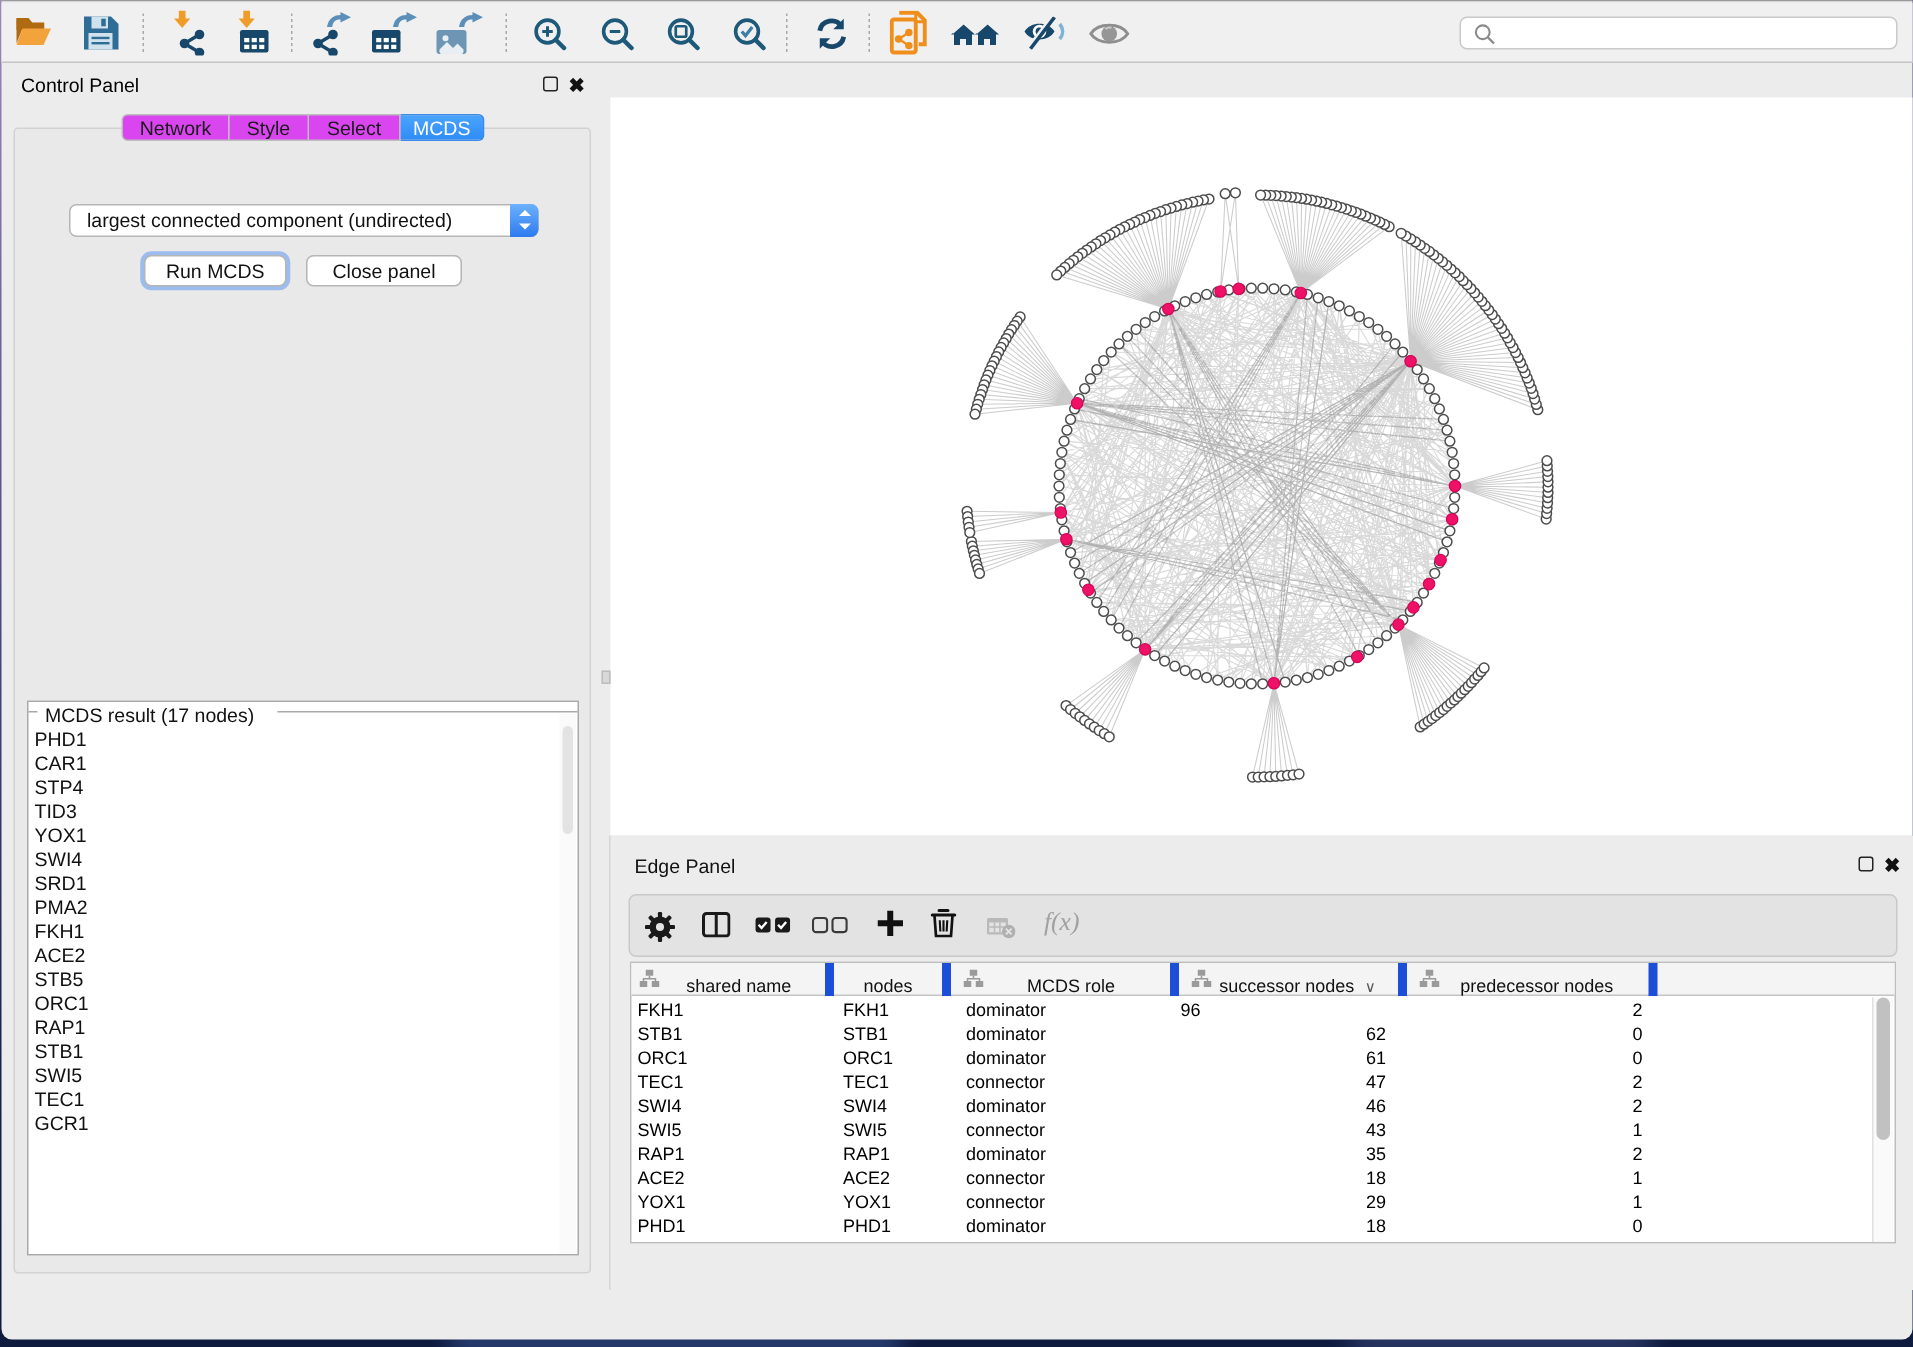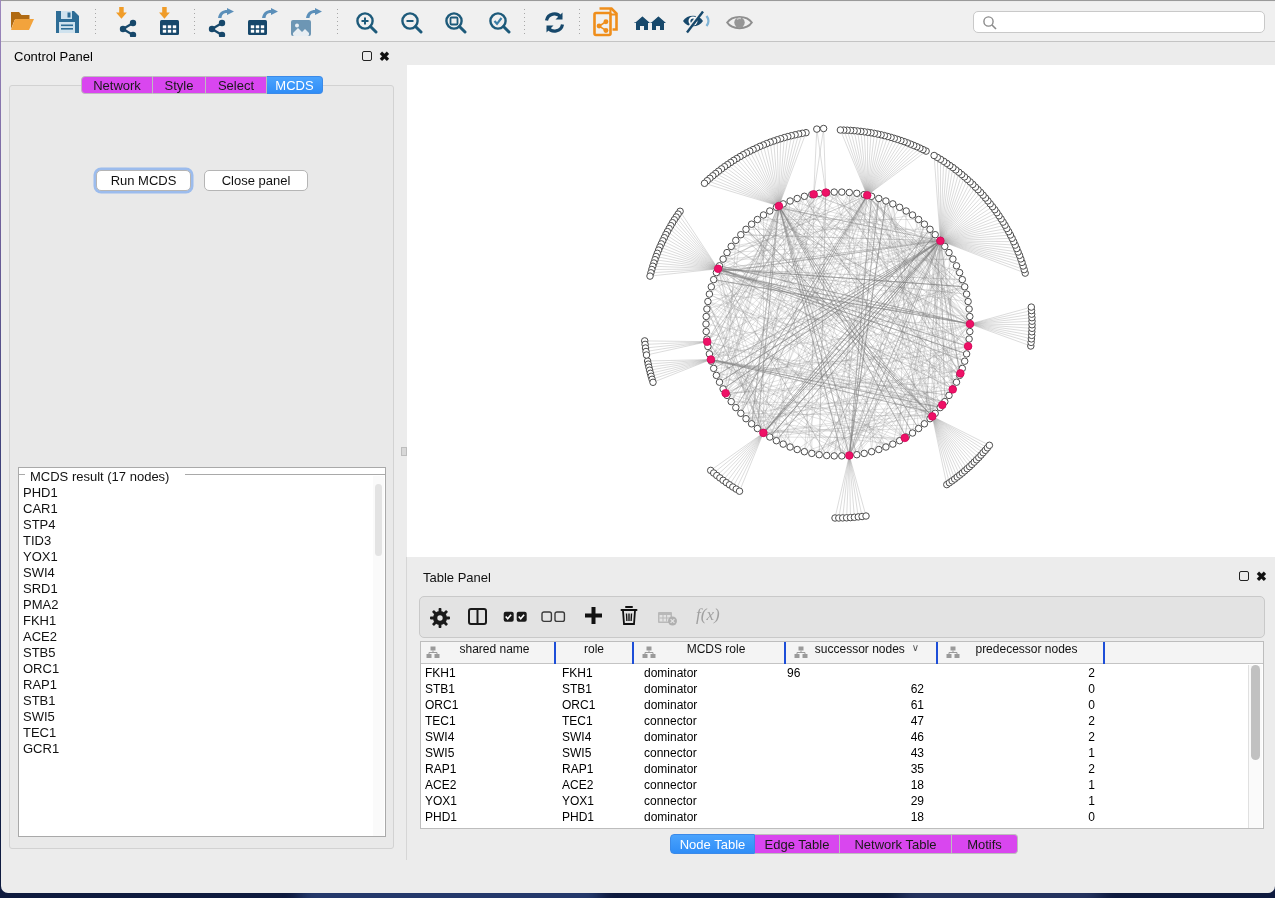--- a/index.html
+++ b/index.html
@@ -41,21 +41,21 @@
 #nwtitle{position:absolute;left:0;top:0;width:100%;height:22px;background:linear-gradient(#f0f0f0,#dcdcdc);border-bottom:1px solid #bdbdbd;border-left:1px solid #cfcfcf}
 #nwtitle .t{position:absolute;left:400px;top:3.5px;width:200px;text-align:center;font-size:13px;color:#2b2b2b}
 .tl{position:absolute;top:6.5px;width:9px;height:9px;border-radius:50%}
 #canvas{position:absolute;left:1px;top:22px;width:868px;height:492px;background:#fff}
 
 #tp{position:absolute;left:405px;top:556px;width:870px;height:303px;background:#ececec;border-left:1px solid #d6d6d6}
 #tp .title{position:absolute;left:16px;top:13px;font-size:13px;color:#111}
 #tptb{position:absolute;left:12px;top:39px;width:846px;height:42px;background:#e3e3e3;border:1px solid #c9c9c9;border-radius:5px}
 #tbl{position:absolute;left:13px;top:84px;width:844px;height:188px;background:#fff;border:1px solid #bdbdbd}
 #thead{position:absolute;left:0;top:0;width:842px;height:22px;background:#f4f4f4;border-bottom:1px solid #c4c4c4;font-size:12px;color:#111}
-.hcell{position:absolute;top:0;height:22px;border-right:2px solid #1d4ed8;display:flex;align-items:flex-start;justify-content:center}
+.hcell{position:absolute;top:0;height:22px;border-right:6px solid #1d4ed8;display:flex;align-items:flex-end;justify-content:center}
 .tcell{position:absolute;font-size:12px;color:#000;height:16px;line-height:16px}
 #tsb{position:absolute;right:1px;top:23px;width:14px;height:163px;background:#fafafa;border-left:1px solid #e0e0e0}
 #tsb .th{position:absolute;left:2px;top:0;width:9px;height:95px;background:#c1c1c1;border-radius:4.5px}
 
 #sb{position:absolute;left:0;top:859px;width:100%;height:34px;background:#efefef;border-top:1px solid #bdbdbd;border-radius:0 0 7px 7px}
 #hamb{position:absolute;left:11px;top:7px;width:27px;height:21px;background:#fdfdfd;border:1px solid #b4b4b4;border-radius:2px}
 #mem{position:absolute;right:11px;top:6px;width:74px;height:22px;background:#fdfdfd;border:1px solid #ababab;display:flex;align-items:center;font-size:11px;color:#111}
 #mem .dot{width:11px;height:11px;border-radius:50%;background:#1b9c35;margin:0 5px 0 9px}
 </style></head><body>
 <div id="wall">
@@ -206,20 +206,21 @@
 <div class="title" style="top:7px">Control Panel</div>
 <div class="winbtn" style="left:361px;top:9px"></div>
 <div class="xbtn" style="left:378px;top:10px">✖</div>
 <div class="pane"></div>
 <div class="tabs" style="left:80px;top:34px">
 <div class="t first" style="width:72px">Network</div>
 <div class="t" style="width:53px">Style</div>
 <div class="t" style="width:61px">Select</div>
 <div class="t sel last" style="width:56px">MCDS</div>
 </div>
+<div id="dd">largest connected component (undirected)<div class="step"></div></div>
 <div class="btn" id="runbtn" style="left:95px;top:128px;width:95px">Run MCDS</div>
 <div class="btn" style="left:203px;top:128px;width:104px">Close panel</div>
 <div id="fieldset">
   <div class="topline"></div>
         <div class="labmask"></div>
         <div class="lab">MCDS result (17 nodes)</div>
   <div id="mlist">PHD1<br>CAR1<br>STP4<br>TID3<br>YOX1<br>SWI4<br>SRD1<br>PMA2<br>FKH1<br>ACE2<br>STB5<br>ORC1<br>RAP1<br>STB1<br>SWI5<br>TEC1<br>GCR1</div>
   <div id="lsb">
           <div class="th"></div>
         </div>
@@ -547,21 +548,21 @@
           <circle class="p" cx="418.8" cy="127.6" r="3.8"></circle>
           <circle class="p" cx="460.2" cy="130.3" r="3.8"></circle>
           <circle class="p" cx="533.4" cy="175.8" r="3.8"></circle>
           <circle class="p" cx="563.0" cy="259.0" r="3.8"></circle>
         </svg>
       </div>
 </div>
 <div style="position:absolute;left:833px;top:557px;width:10px;height:6px;background:#d8d8d8;border:1px solid #bdbdbd"></div>
 <div style="position:absolute;left:400px;top:446px;width:6px;height:9px;background:#d8d8d8;border:1px solid #bdbdbd"></div>
     <div id="tp">
-<div class="title">Table Panel</div>
+<div class="title">Edge Panel</div>
 <div class="winbtn" style="left:832px;top:14px"></div>
 <div class="xbtn" style="left:849px;top:15px">✖</div>
 <div id="tptb">
 <svg style="position:absolute;left:10px;top:11px" width="20" height="20" viewBox="0 0 20 20">
           <circle cx="10" cy="10" r="7" fill="#1a1a1a"></circle>
           <rect x="8.6" y="0" width="2.8" height="4.4" rx="0.8" fill="#1a1a1a" transform="rotate(0 10 10)"></rect>
           <rect x="8.6" y="0" width="2.8" height="4.4" rx="0.8" fill="#1a1a1a" transform="rotate(45 10 10)"></rect>
           <rect x="8.6" y="0" width="2.8" height="4.4" rx="0.8" fill="#1a1a1a" transform="rotate(90 10 10)"></rect>
           <rect x="8.6" y="0" width="2.8" height="4.4" rx="0.8" fill="#1a1a1a" transform="rotate(135 10 10)"></rect>
           <rect x="8.6" y="0" width="2.8" height="4.4" rx="0.8" fill="#1a1a1a" transform="rotate(180 10 10)"></rect>
@@ -607,21 +608,21 @@
         <div id="thead">
 <div class="hcell" style="left:0;width:135px">
             <svg style="position:absolute;left:5px;top:4px" width="14" height="13" viewBox="0 0 14 13">
               <rect x="4.5" y="0.5" width="5" height="4" fill="#9a9a9a"></rect>
               <rect x="0.5" y="8" width="5" height="4" fill="#9a9a9a"></rect>
               <rect x="8.5" y="8" width="5" height="4" fill="#9a9a9a"></rect>
               <path d="M7 4.5 v2 M3 8 v-1.5 h8 V8" stroke="#9a9a9a" fill="none"></path>
             </svg>
             <span style="margin-left:14px">shared name</span>
           </div>
-<div class="hcell" style="left:135px;width:78px">role</div>
+<div class="hcell" style="left:135px;width:78px">nodes</div>
 <div class="hcell" style="left:213px;width:152px">
             <svg style="position:absolute;left:8px;top:4px" width="14" height="13" viewBox="0 0 14 13">
               <rect x="4.5" y="0.5" width="5" height="4" fill="#9a9a9a"></rect>
               <rect x="0.5" y="8" width="5" height="4" fill="#9a9a9a"></rect>
               <rect x="8.5" y="8" width="5" height="4" fill="#9a9a9a"></rect>
               <path d="M7 4.5 v2 M3 8 v-1.5 h8 V8" stroke="#9a9a9a" fill="none"></path>
             </svg>
             <span style="margin-left:14px">MCDS role</span>
           </div>
 <div class="hcell" style="left:365px;width:152px">
@@ -691,19 +692,13 @@
         <div class="tcell" style="left:518px;top:151px;width:156px;text-align:right">1</div>
         <div class="tcell" style="left:4px;top:167px">PHD1</div>
         <div class="tcell" style="left:141px;top:167px">PHD1</div>
         <div class="tcell" style="left:223px;top:167px">dominator</div>
         <div class="tcell" style="left:366px;top:167px;width:137px;text-align:right">18</div>
         <div class="tcell" style="left:518px;top:167px;width:156px;text-align:right">0</div>
         <div id="tsb">
           <div class="th"></div>
         </div>
       </div>
-<div class="tabs" style="left:263px;top:277px;height:20px">
-<div class="t first sel" style="width:85px;border-radius:4px 0 0 4px">Node Table</div>
-<div class="t" style="width:85px">Edge Table</div>
-<div class="t" style="width:112px">Network Table</div>
-<div class="t last" style="width:66px">Motifs</div>
-</div>
 </div>
   </div>
 </body></html>

